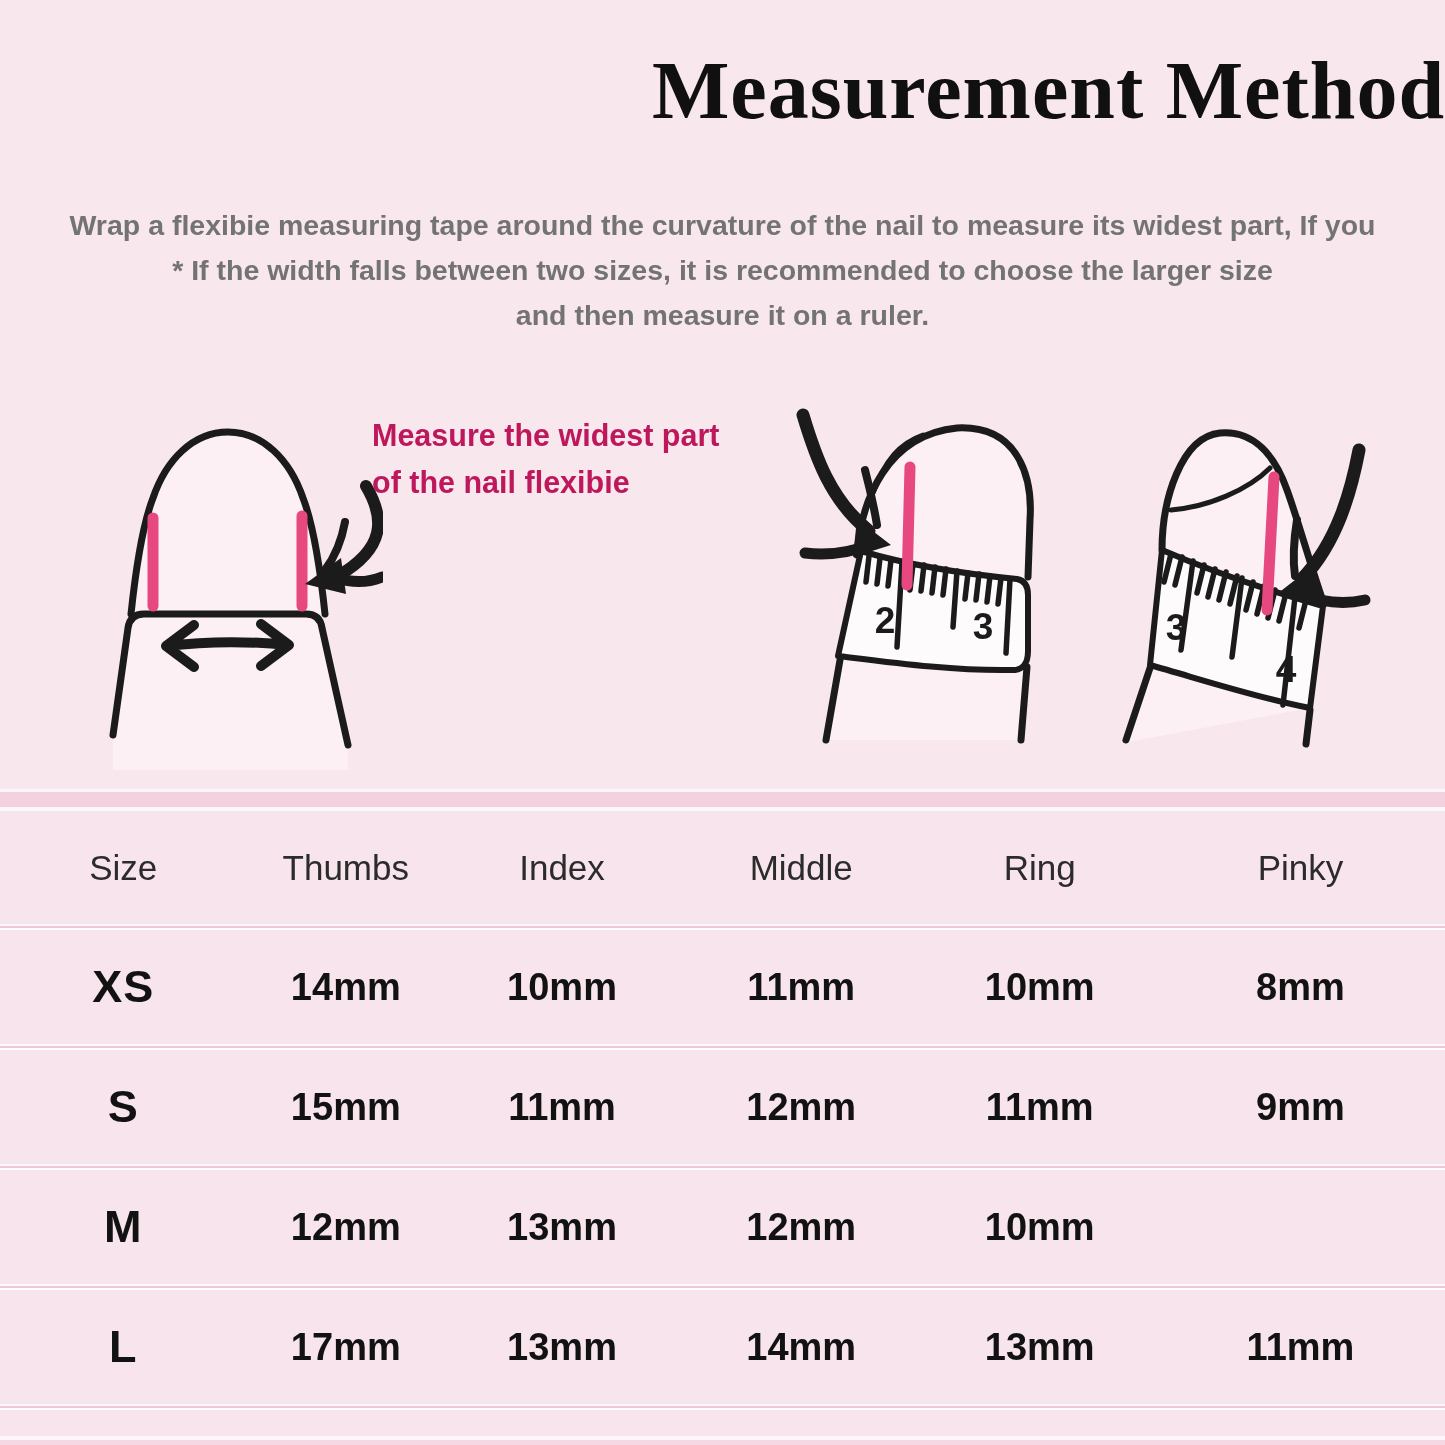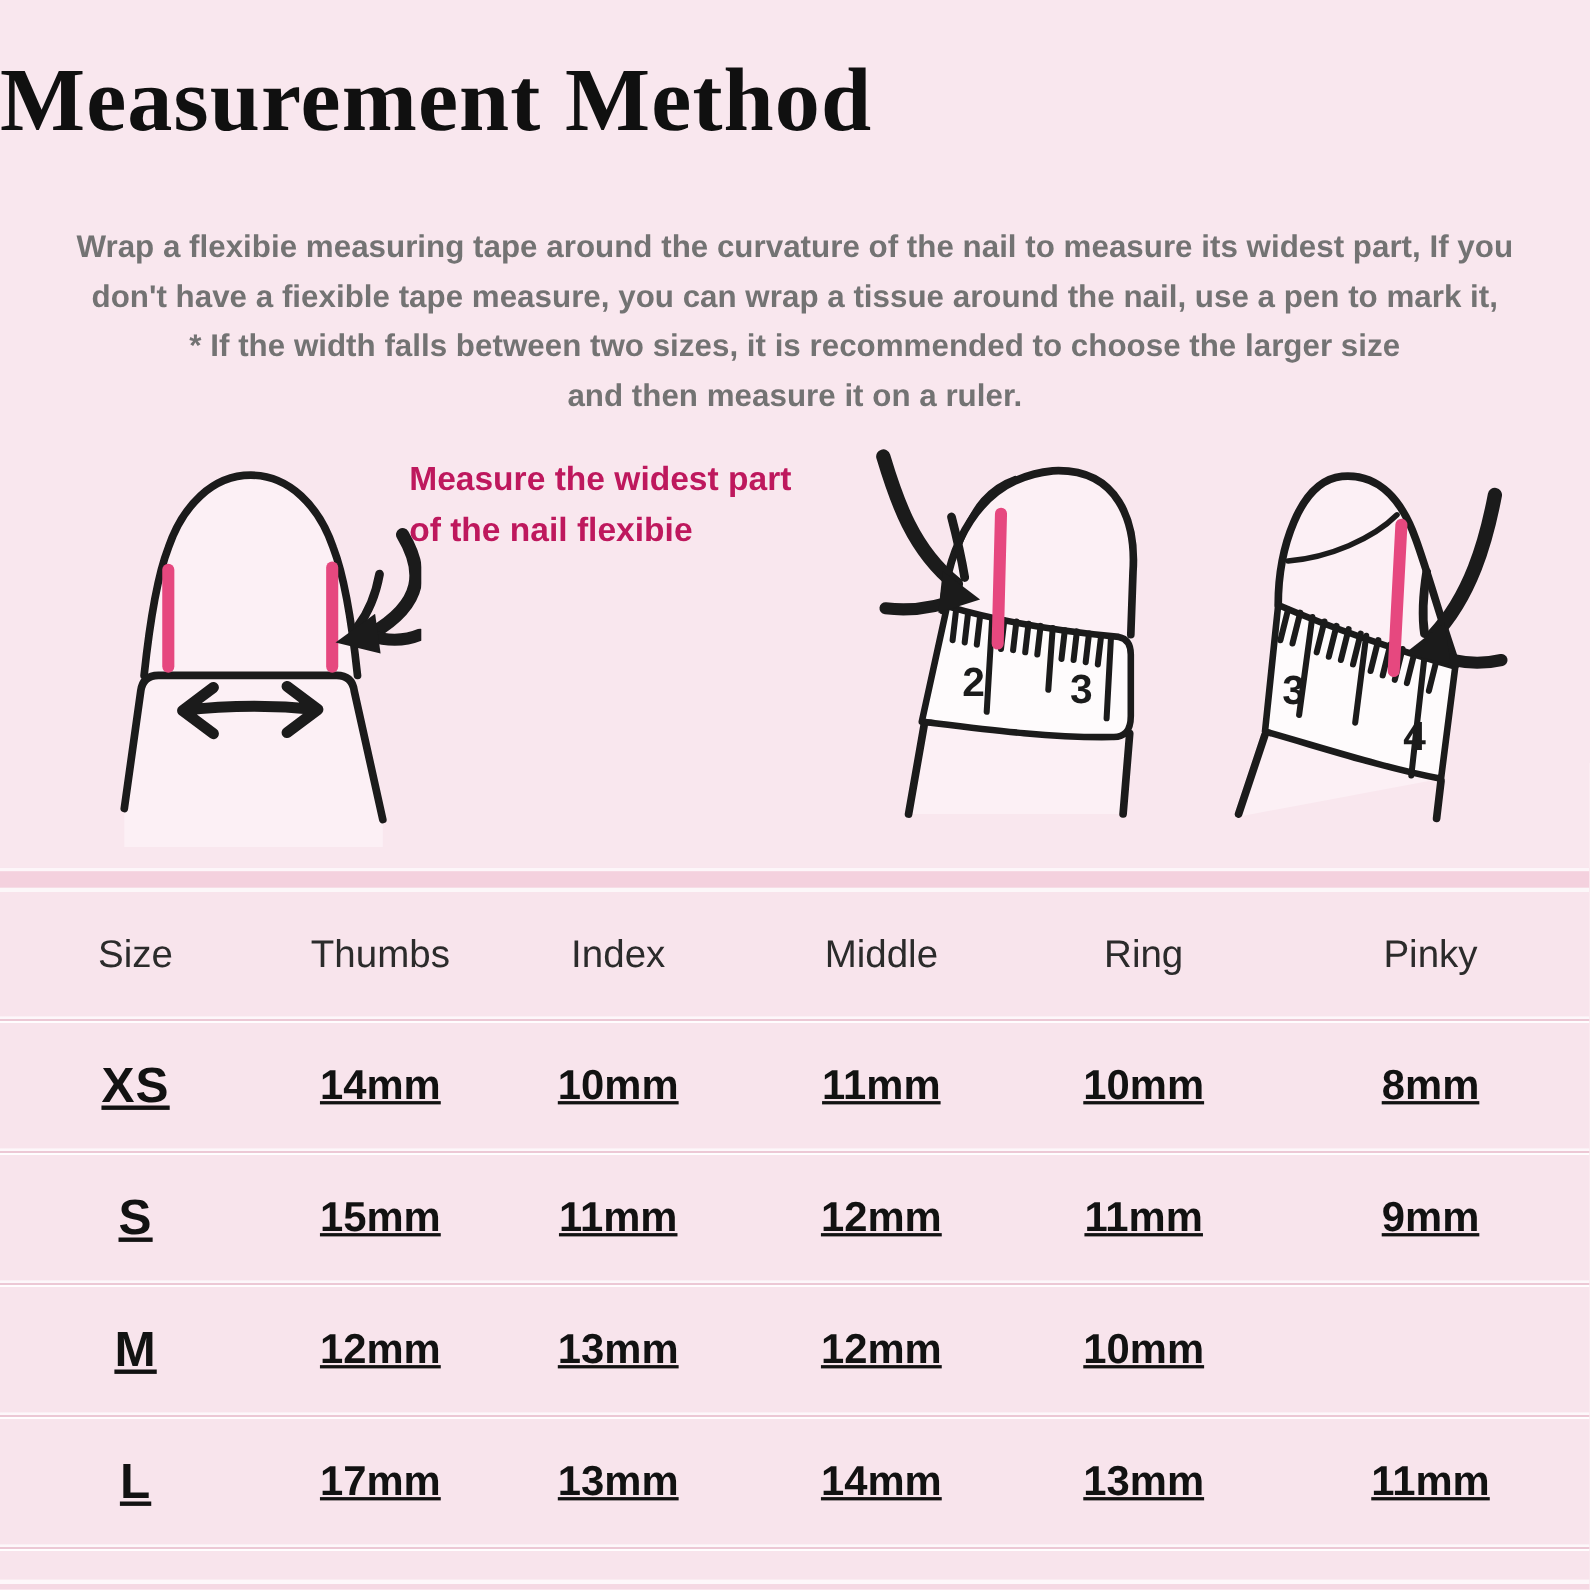--- a/index.html
+++ b/index.html
@@ -3,21 +3,21 @@
 <meta charset="utf-8">
 <style>
   html,body { margin:0; padding:0; }
   .canvas {
     position:relative; width:1445px; height:1445px;
     background:#f9e7ee; overflow:hidden;
     font-family:"Liberation Sans", sans-serif; color:#161616;
   }
   .title {
     position:absolute; top:44px; left:0; width:100%; margin:0;
-    text-align:left; font-family:"Liberation Serif", serif;
+    text-align:right; font-family:"Liberation Serif", serif;
     font-weight:bold; font-size:82px; letter-spacing:1px; color:#101010;
   }
   .intro {
     position:absolute; top:203px; left:0; width:100%;
     text-align:center; font-weight:bold; font-size:28.5px; line-height:45px;
     color:#737373;
   }
   .intro div { white-space:nowrap; }
   .caption {
     position:absolute; left:372px; top:412px;
@@ -37,21 +37,21 @@
     position:absolute; top:811px; left:0; width:100%; height:634px;
     background:#f8e4ec;
   }
   .trow {
     display:grid;
     grid-template-columns:17.06% 13.74% 16.19% 16.92% 16.09% 20%;
     align-items:center;
   }
   .trow > div { text-align:center; }
   .header-row { height:113px; font-size:35px; font-weight:normal; color:#2b2b2b; }
-  .data-row   { height:114px; font-weight:bold; font-size:38px; color:#121212;text-decoration:underline; }
+  .data-row   { height:114px; font-weight:bold; font-size:38px; color:#121212; }
   .size-cell  { font-size:45px; letter-spacing:1px; }
   .sep {
     height:6px;
     background:linear-gradient(#fdf7fa 0 2px, #ecc8d5 2px 4px, #fffdfe 4px 6px);
   }
   .bottom-strip { height:26px; background:#f8e4ec; }
   .bottom-line  { height:4px; background:#fdf7fa; }
   .bottom-edge  { height:5px; background:#f5d8e3; }
 
   .ink  { stroke:#1b1b1b; fill:none; stroke-linecap:round; stroke-linejoin:round; }
@@ -62,21 +62,20 @@
 </style>
 </head>
 <body>
 
 <div class="canvas">
 
   <h1 class="title">Measurement Method</h1>
 
   <div class="intro">
     <div>Wrap a flexibie measuring tape around the curvature of the nail to measure its widest part, If you</div>
-    <div>don't have a fiexible tape measure, you can wrap a tissue around the nail, use a pen to mark it,</div>
     <div>* If the width falls between two sizes, it is recommended to choose the larger size</div>
     <div>and then measure it on a ruler.</div>
   </div>
 
   <svg class="illo illo-front" viewBox="0 0 285 372">
     <path class="flesh" d="M 33 216 C 40 150 48 118 55 100 C 68 62 95 34 130 34 C 165 34 192 62 205 100 C 212 118 220 150 227 216 Z"></path>
     <path class="ink" stroke-width="7" d="M 33 216 C 40 150 48 118 55 100 C 68 62 95 34 130 34 C 165 34 192 62 205 100 C 212 118 220 150 227 216"></path>
     <path class="flesh" d="M 15 337 L 30 230 Q 32 216 46 216 L 208 216 Q 222 216 224 230 L 250 347 L 250 372 L 15 372 Z"></path>
     <path class="ink" stroke-width="7" d="M 15 337 L 30 230 Q 32 216 46 216 L 208 216 Q 222 216 224 230 L 250 347"></path>
     <line x1="55" y1="120" x2="55" y2="208" stroke="#e6487f" stroke-width="11" stroke-linecap="round"></line>

